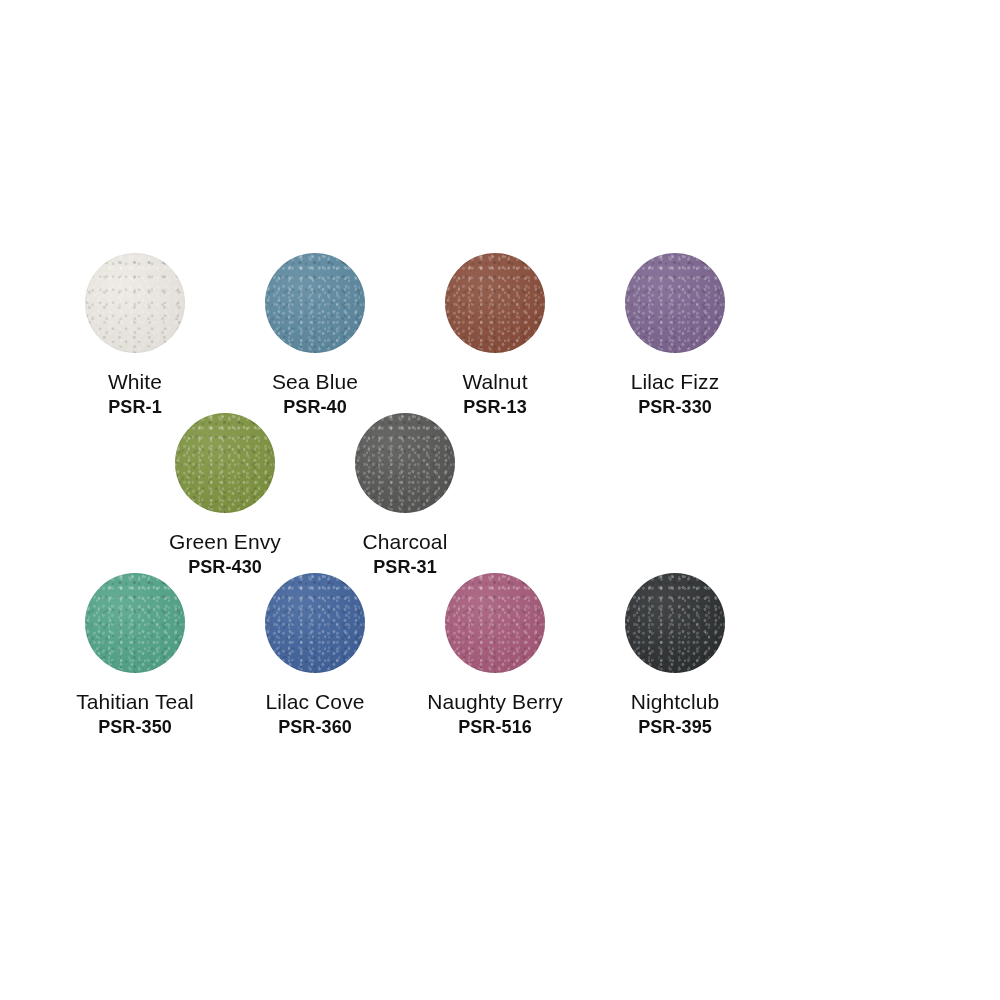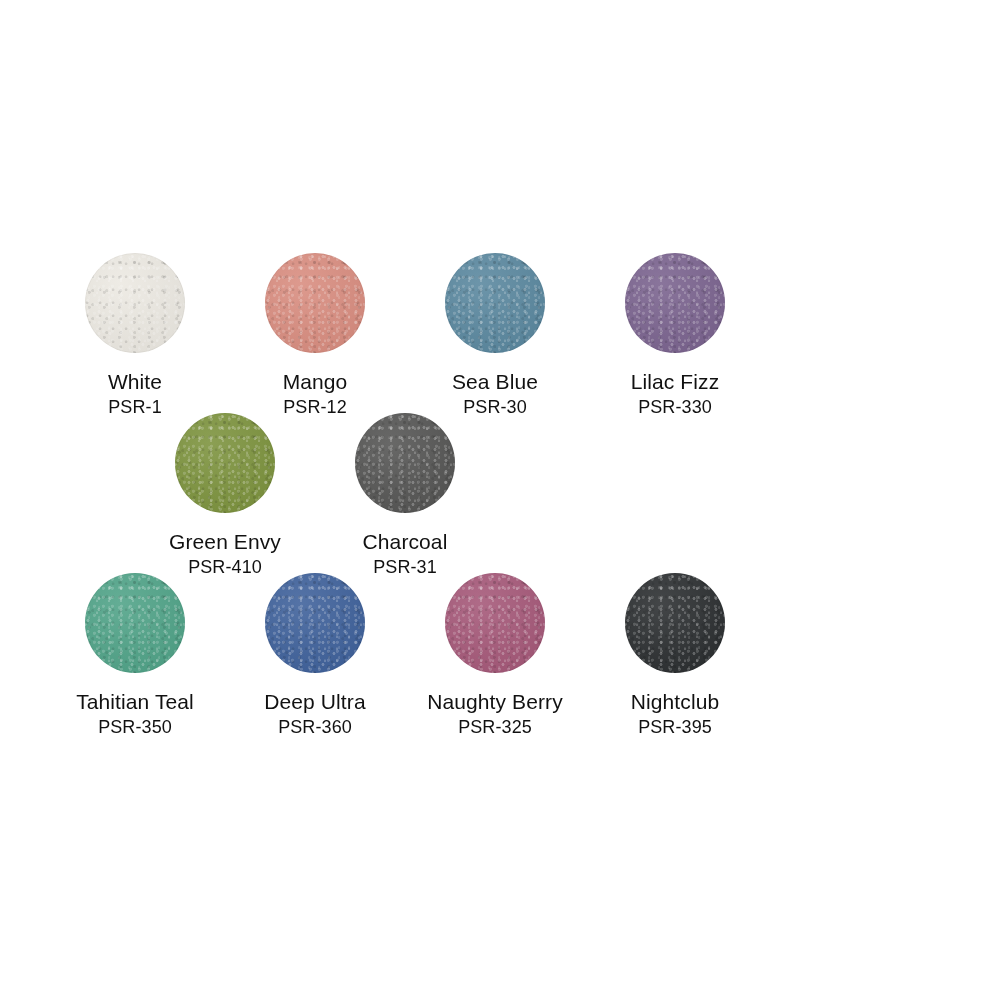--- a/index.html
+++ b/index.html
@@ -90,81 +90,81 @@
     font-weight: 400;
     letter-spacing: 0.1px;
     color: #111111;
     text-align: center;
     white-space: nowrap;
   }
   .swatch-code {
     margin-top: 2px;
     font-size: 18px;
     line-height: 22px;
-    font-weight: 400;
+    font-weight: 700;
     letter-spacing: 0.1px;
     color: #111111;
     text-align: center;
     white-space: nowrap;
   }
 </style>
 </head>
 <body>
 
 <div id="chart">
 
   <div class="swatch-row" id="row-1" style="padding-left: 45px;">
       <div class="swatch">
         <div class="swatch-disc" style="background-color: rgb(236, 233, 226);"></div>
         <div class="swatch-name">White</div>
         <div class="swatch-code">PSR-1</div>
       </div>
       <div class="swatch">
-        <div class="swatch-disc" style="background-color: rgb(217, 142, 129);"></div>
-        <div class="swatch-name">Mango</div>
-        <div class="swatch-code">PSR-12</div>
+        <div class="swatch-disc" style="background-color: rgb(92, 137, 160);"></div>
+        <div class="swatch-name">Sea Blue</div>
+        <div class="swatch-code">PSR-40</div>
       </div>
       <div class="swatch">
-        <div class="swatch-disc" style="background-color: rgb(92, 137, 160);"></div>
-        <div class="swatch-name">Sea Blue</div>
-        <div class="swatch-code">PSR-30</div>
+        <div class="swatch-disc" style="background-color: rgb(138, 78, 60);"></div>
+        <div class="swatch-name">Walnut</div>
+        <div class="swatch-code">PSR-13</div>
       </div>
       <div class="swatch">
         <div class="swatch-disc" style="background-color: rgb(124, 101, 144);"></div>
         <div class="swatch-name">Lilac Fizz</div>
         <div class="swatch-code">PSR-330</div>
       </div>
     </div>
   <div class="swatch-row" id="row-2" style="padding-left: 135px;">
       <div class="swatch">
         <div class="swatch-disc" style="background-color: rgb(126, 148, 64);"></div>
         <div class="swatch-name">Green Envy</div>
-        <div class="swatch-code">PSR-410</div>
+        <div class="swatch-code">PSR-430</div>
       </div>
       <div class="swatch">
         <div class="swatch-disc" style="background-color: rgb(87, 87, 86);"></div>
         <div class="swatch-name">Charcoal</div>
         <div class="swatch-code">PSR-31</div>
       </div>
     </div>
   <div class="swatch-row" id="row-3" style="padding-left: 45px;">
       <div class="swatch">
         <div class="swatch-disc" style="background-color: rgb(82, 164, 137);"></div>
         <div class="swatch-name">Tahitian Teal</div>
         <div class="swatch-code">PSR-350</div>
       </div>
       <div class="swatch">
         <div class="swatch-disc" style="background-color: rgb(65, 99, 156);"></div>
-        <div class="swatch-name">Deep Ultra</div>
+        <div class="swatch-name">Lilac Cove</div>
         <div class="swatch-code">PSR-360</div>
       </div>
       <div class="swatch">
         <div class="swatch-disc" style="background-color: rgb(166, 90, 122);"></div>
         <div class="swatch-name">Naughty Berry</div>
-        <div class="swatch-code">PSR-325</div>
+        <div class="swatch-code">PSR-516</div>
       </div>
       <div class="swatch">
         <div class="swatch-disc" style="background-color: rgb(46, 49, 51);"></div>
         <div class="swatch-name">Nightclub</div>
         <div class="swatch-code">PSR-395</div>
       </div>
     </div>
 
 </div>
 

